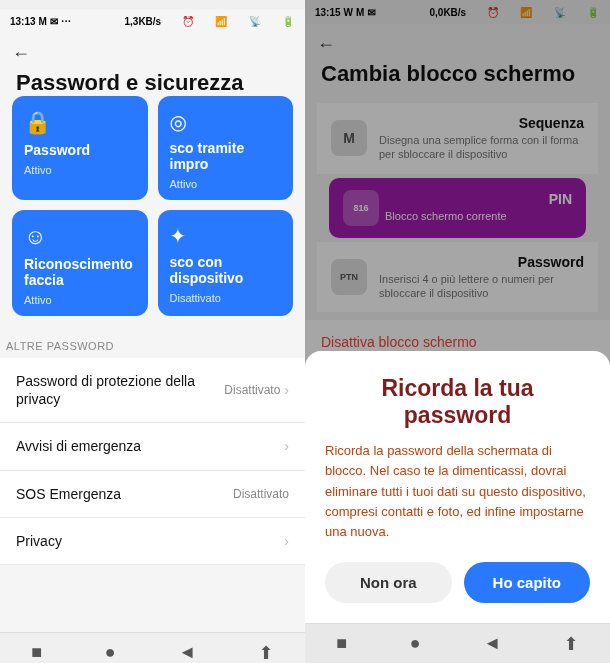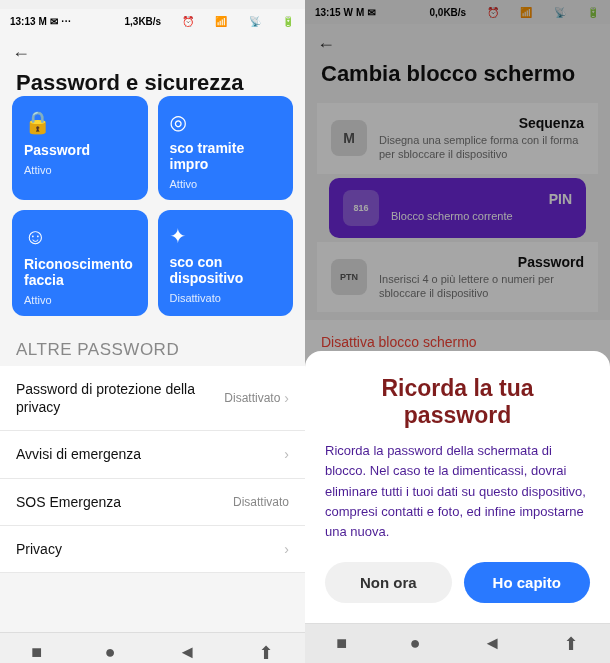--- a/index.html
+++ b/index.html
@@ -69,24 +69,24 @@
     .grid-card-label {
       font-size: 14px;
       font-weight: 600;
       color: #fff;
     }
     .grid-card-sublabel {
       font-size: 11px;
       color: rgba(255,255,255,0.85);
     }
     .section-header {
-      font-size: 17px;
+      font-size: 11px;
       color: #888;
       letter-spacing: 0.5px;
-      padding: 8px 16px 6px 16px;
+      padding: 8px 16px 6px 6px;
       text-transform: uppercase;
     }
     .list-item {
       display: flex;
       align-items: center;
       justify-content: space-between;
       padding: 14px 16px;
       border-bottom: 1px solid #e8e8e8;
       background: #fff;
       cursor: pointer;
@@ -141,23 +141,24 @@
     .lock-option {
       display: flex;
       align-items: center;
       background: #fff;
       padding: 12px 14px;
       margin: 2px 0;
       cursor: pointer;
       gap: 12px;
     }
     .lock-option.selected {
-      background: #6d28d9;
+      background: #a21caf;
       border-radius: 10px;
       margin: 4px 12px;
+      gap: 6px;
     }
     .lock-option-icon {
       width: 36px;
       height: 36px;
       border-radius: 8px;
       background: rgba(255,255,255,0.25);
       display: flex;
       align-items: center;
       justify-content: center;
       font-size: 16px;
@@ -211,21 +212,21 @@
     }
     .modal-title {
       font-size: 23px;
       font-weight: 700;
       color: #7f1d1d;
       text-align: center;
       margin-bottom: 12px;
     }
     .modal-body {
       font-size: 13px;
-      color: #4c1d95;
+      color: #c2410c;
       line-height: 1.55;
       text-align: left;
       margin-bottom: 20px;
     }
     .modal-actions {
       display: flex;
       gap: 12px;
     }
     .modal-btn {
       flex: 1;

